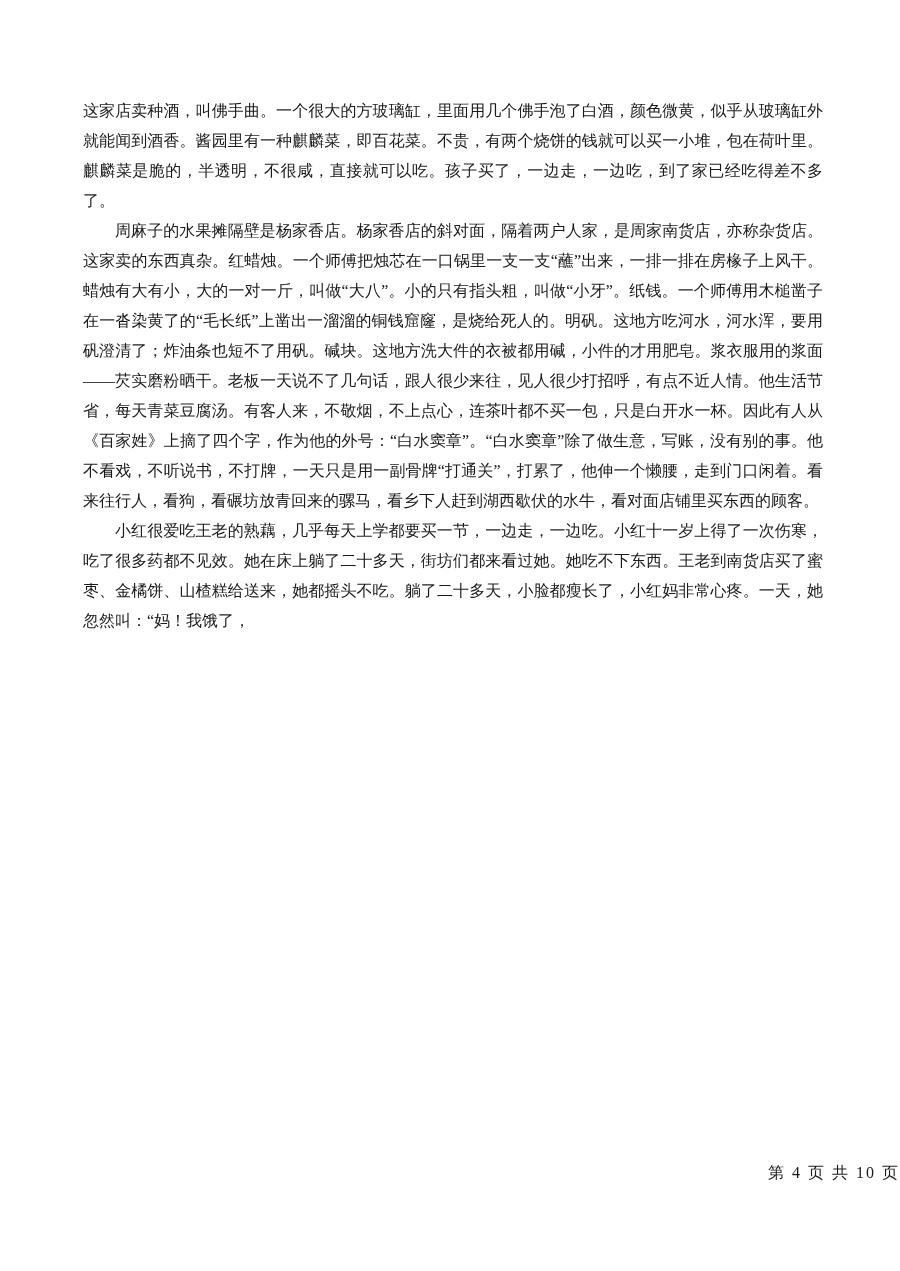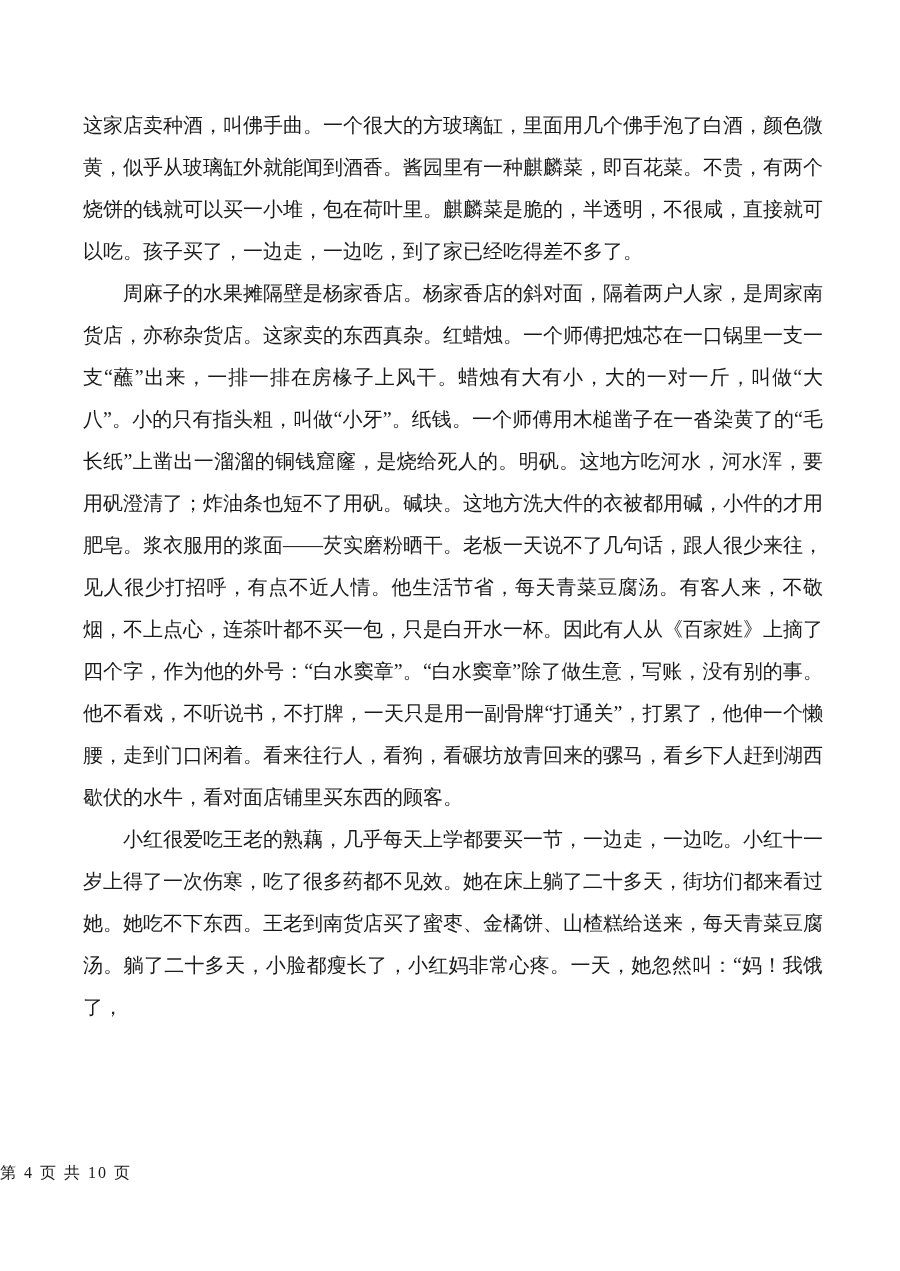--- a/index.html
+++ b/index.html
@@ -12,53 +12,53 @@
     width: 900px;
     height: 1271px;
     background: #ffffff;
     font-family: "Liberation Serif", "DejaVu Serif", serif;
     color: #1a1a1a;
     overflow: hidden;
     box-sizing: border-box;
   }
   .doc-body {
     position: absolute;
-    top: 104px;
+    top: 96px;
     left: 83px;
     width: 740px;
-    font-size: 20px;
-    line-height: 42px;
+    font-size: 16px;
+    line-height: 30px;
     text-align: justify;
     text-justify: inter-ideograph;
     letter-spacing: 0px;
   }
   .doc-body p {
     margin: 0;
     padding: 0;
     word-break: break-all;
   }
   .doc-body p.indent {
     text-indent: 2em;
   }
   .footer {
     position: absolute;
     left: 0;
     right: 0;
     top: 1163px;
-    text-align: left;
+    text-align: right;
     font-size: 16px;
     color: #1a1a1a;
     letter-spacing: 2px;
   }
 </style>
 </head>
 <body>
 
 <div class="page">
   <div class="doc-body">
       <p class="">这家店卖种酒，叫佛手曲。一个很大的方玻璃缸，里面用几个佛手泡了白酒，颜色微黄，似乎从玻璃缸外就能闻到酒香。酱园里有一种麒麟菜，即百花菜。不贵，有两个烧饼的钱就可以买一小堆，包在荷叶里。麒麟菜是脆的，半透明，不很咸，直接就可以吃。孩子买了，一边走，一边吃，到了家已经吃得差不多了。</p>
       <p class="indent">周麻子的水果摊隔壁是杨家香店。杨家香店的斜对面，隔着两户人家，是周家南货店，亦称杂货店。这家卖的东西真杂。红蜡烛。一个师傅把烛芯在一口锅里一支一支“蘸”出来，一排一排在房椽子上风干。蜡烛有大有小，大的一对一斤，叫做“大八”。小的只有指头粗，叫做“小牙”。纸钱。一个师傅用木槌凿子在一沓染黄了的“毛长纸”上凿出一溜溜的铜钱窟窿，是烧给死人的。明矾。这地方吃河水，河水浑，要用矾澄清了；炸油条也短不了用矾。碱块。这地方洗大件的衣被都用碱，小件的才用肥皂。浆衣服用的浆面——芡实磨粉晒干。老板一天说不了几句话，跟人很少来往，见人很少打招呼，有点不近人情。他生活节省，每天青菜豆腐汤。有客人来，不敬烟，不上点心，连茶叶都不买一包，只是白开水一杯。因此有人从《百家姓》上摘了四个字，作为他的外号：“白水窦章”。“白水窦章”除了做生意，写账，没有别的事。他不看戏，不听说书，不打牌，一天只是用一副骨牌“打通关”，打累了，他伸一个懒腰，走到门口闲着。看来往行人，看狗，看碾坊放青回来的骡马，看乡下人赶到湖西歇伏的水牛，看对面店铺里买东西的顾客。</p>
-      <p class="indent">小红很爱吃王老的熟藕，几乎每天上学都要买一节，一边走，一边吃。小红十一岁上得了一次伤寒，吃了很多药都不见效。她在床上躺了二十多天，街坊们都来看过她。她吃不下东西。王老到南货店买了蜜枣、金橘饼、山楂糕给送来，每天青菜豆腐汤。躺了二十多天，小脸都瘦长了，小红妈非常心疼。一天，她忽然叫：“妈！我饿了，</p>
+      <p class="indent">小红很爱吃王老的熟藕，几乎每天上学都要买一节，一边走，一边吃。小红十一岁上得了一次伤寒，吃了很多药都不见效。她在床上躺了二十多天，街坊们都来看过她。她吃不下东西。王老到南货店买了蜜枣、金橘饼、山楂糕给送来，她都摇头不吃。躺了二十多天，小脸都瘦长了，小红妈非常心疼。一天，她忽然叫：“妈！我饿了，</p>
     </div>
   <div class="footer">
     <span>第 4 页  共 10 页</span>
   </div>
 </div>
 
 </body></html>

